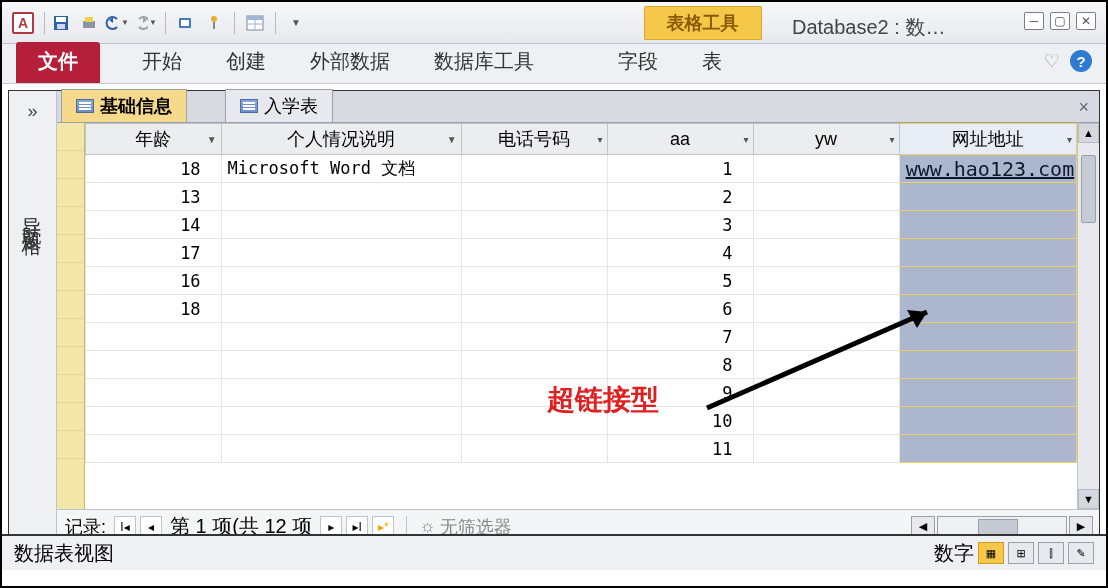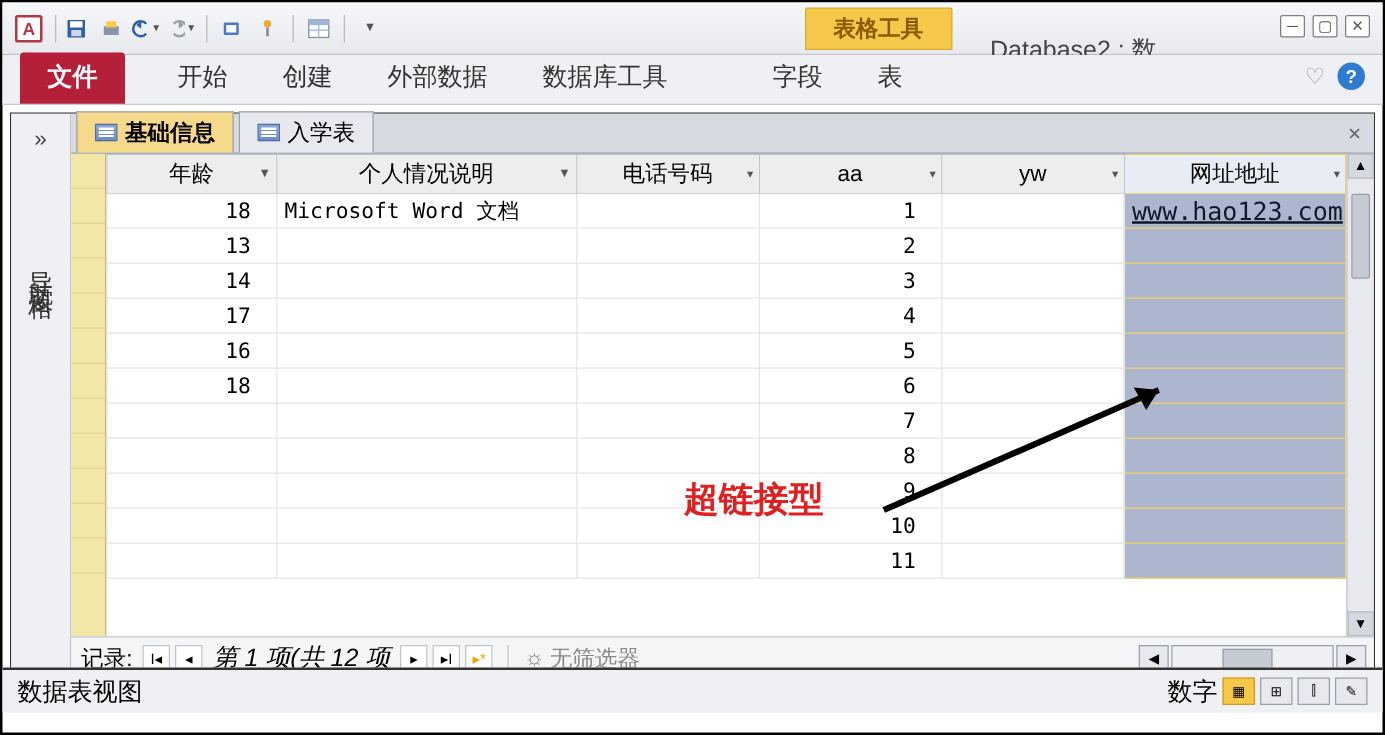--- a/index.html
+++ b/index.html
@@ -5,36 +5,36 @@
 * { margin:0; padding:0; box-sizing:border-box; font-family:"Microsoft YaHei","SimSun",Arial,sans-serif; }
 body { background:#fff; width:1108px; height:588px; overflow:hidden; border:2px solid #000; position:relative; }
 .titlebar { height:42px; background:linear-gradient(#f6f7f9,#e7e9ee); display:flex; align-items:center; border-bottom:1px solid #bfc4cc; position:relative; }
 .app-icon { width:22px; height:22px; margin:0 6px 0 10px; border:2px solid #b03942; color:#b03942; font-weight:bold; font-size:14px; display:flex; align-items:center; justify-content:center; border-radius:2px; background:#fff; }
 .qat { display:flex; align-items:center; gap:4px; }
 .qat-sep { width:1px; height:22px; background:#b6bbc4; margin:0 4px; }
 .qat-btn { width:24px; height:24px; display:flex; align-items:center; justify-content:center; cursor:pointer; border-radius:2px; }
 .qat-drop { font-size:8px; color:#555; margin-left:1px; }
 .ctx-tab-wrap { position:absolute; left:605px; top:0; width:160px; height:42px; display:flex; align-items:center; justify-content:center; }
 .ctx-tab { background:#f5c84a; color:#8a5a00; font-weight:bold; font-size:18px; padding:4px 22px; border:1px solid #d9a92e; border-radius:2px 2px 0 0;margin-left:31px; }
-.title-text { position:absolute; left:790px; top:24px; font-size:20px; color:#444; }
+.title-text { position:absolute; left:790px; top:12px; font-size:20px; color:#444; }
 .win-ctrl { position:absolute; right:10px; top:10px; display:flex; gap:6px; }
 .win-ctrl span { width:20px; height:18px; border:1px solid #7a7f87; display:flex; align-items:center; justify-content:center; font-size:12px; color:#555; background:#fff; cursor:pointer; border-radius:2px; }
 .ribbon-tabs { height:40px; background:#eef0f3; display:flex; align-items:flex-end; border-bottom:1px solid #c6cbd3; position:relative; padding-left:14px; }
 .rtab { padding:6px 22px 8px; font-size:20px; color:#333; cursor:pointer; }
 .rtab.file { background:#b51f3a; color:#fff; border-radius:3px 3px 0 0; margin-right:20px; font-weight:bold;text-align:center; }
 .rtab.ctx { margin-left:40px; }
 .help-area { position:absolute; right:14px; top:6px; display:flex; align-items:center; gap:10px; }
 .help-area .heart { color:#999; font-size:18px; }
 .help-area .q { width:22px; height:22px; background:#2f7bd1; color:#fff; border-radius:50%; display:flex; align-items:center; justify-content:center; font-size:15px; font-weight:bold; }
 .workspace { position:absolute; top:82px; left:0; right:0; bottom:36px; border:1px solid #333; margin:6px; display:flex; background:#fff; }
 .nav-collapse { width:48px; border-right:1px solid #bfc4cc; background:#eef0f3; display:flex; flex-direction:column; align-items:center; }
 .nav-collapse .expand { font-size:18px; color:#444; margin-top:10px; cursor:pointer; }
 .nav-collapse .vtext { writing-mode:vertical-rl; font-size:20px; color:#333; margin-top:80px; letter-spacing:6px; }
 .main { flex:1; display:flex; flex-direction:column; position:relative; }
-.obj-tabs { height:32px; background:#d7dae0; display:flex; align-items:flex-end; border-bottom:1px solid #9aa0aa; position:relative; }
+.obj-tabs { height:32px; background:#d7dae0; display:flex; align-items:flex-end; border-bottom:1px solid #9aa0aa; position:relative;gap:34px; }
 .obj-tab { display:flex; align-items:center; gap:6px; padding:4px 14px; font-size:18px; border:1px solid #9aa0aa; border-bottom:none; margin-left:4px; background:#e7e9ee; cursor:pointer; }
 .obj-tab.active { background:#f6d98a; font-weight:bold; }
 .obj-tab .tbl-ico { width:18px; height:14px; background:linear-gradient(#8aa6d6,#6d8fc9); border:1px solid #4e6ca0; position:relative; }
 .obj-tab .tbl-ico::before { content:""; position:absolute; inset:2px; background:repeating-linear-gradient(#fff,#fff 2px,#6d8fc9 2px,#6d8fc9 3px); }
 .obj-close { position:absolute; right:10px; top:6px; font-size:18px; color:#666; cursor:pointer; }
 .grid-wrap { flex:1; display:flex; overflow:hidden; position:relative; }
 .row-headers { width:28px; background:#f3e7a7; border-right:1px solid #c9b877; }
 .row-headers div { height:28px; border-bottom:1px solid #e5d690; }
 .grid { flex:1; overflow:hidden; position:relative; }
 table { border-collapse:collapse; width:100%; table-layout:fixed; }
@@ -45,21 +45,21 @@
 td.link { color:#0f172a; text-decoration:underline; font-size:20px; }
 .col-highlight th:last-child, .col-highlight td:last-child { background:#acb7cf; border-color:#f0d060; }
 .col-highlight th:last-child { background:#e8ecf4; }
 .vscroll { width:22px; background:#e7e9ee; border-left:1px solid #bfc4cc; position:relative; }
 .vscroll .up,.vscroll .dn { height:20px; display:flex; align-items:center; justify-content:center; font-size:11px; background:#d5d8de; border:1px solid #b6bbc4; cursor:pointer; }
 .vscroll .dn { position:absolute; bottom:0; left:0; right:0; }
 .vscroll .thumb { position:absolute; top:32px; left:3px; right:3px; height:68px; background:#c6cad2; border:1px solid #9aa0aa; border-radius:2px; }
 .recbar { height:34px; border-top:1px solid #bfc4cc; display:flex; align-items:center; font-size:18px; background:#f4f5f7; padding-left:8px; gap:4px; }
 .recbar .lbl { margin-right:4px; }
 .recbar .navb { width:22px; height:22px; display:flex; align-items:center; justify-content:center; border:1px solid #c0c4cc; background:#fff; cursor:pointer; font-size:12px; }
-.recbar .pos { font-size:20px; margin:0 4px;font-style:italic; }
+.recbar .pos { font-size:20px; margin:0 4px; }
 .recbar .sep { width:1px; height:22px; background:#c0c4cc; margin:0 8px; }
 .recbar .filter { color:#888; display:flex; align-items:center; gap:4px; }
 .recbar .search { border:1px solid #bfc4cc; padding:2px 6px; font-size:18px; width:110px; margin-left:10px; }
 .recbar .hscroll { margin-left:auto; display:flex; align-items:center; gap:2px; margin-right:6px; }
 .recbar .hscroll .hb { width:24px; height:22px; border:1px solid #9aa0aa; background:#e7e9ee; display:flex; align-items:center; justify-content:center; font-size:11px; cursor:pointer; }
 .recbar .hscroll .track { width:130px; height:22px; border:1px solid #9aa0aa; background:#eef0f3; position:relative; }
 .recbar .hscroll .track .th { position:absolute; left:40px; top:2px; bottom:2px; width:40px; background:#c6cad2; border:1px solid #9aa0aa; }
 .statusbar { position:absolute; left:0; right:0; bottom:16px; height:36px; background:#eef0f3; border-top:2px solid #333; display:flex; align-items:center; padding:0 12px; font-size:20px; }
 .statusbar .right { margin-left:auto; display:flex; align-items:center; gap:4px; }
 .view-btn { width:26px; height:22px; border:1px solid #9aa0aa; background:#e7e9ee; cursor:pointer; display:flex; align-items:center; justify-content:center; font-size:11px; }

